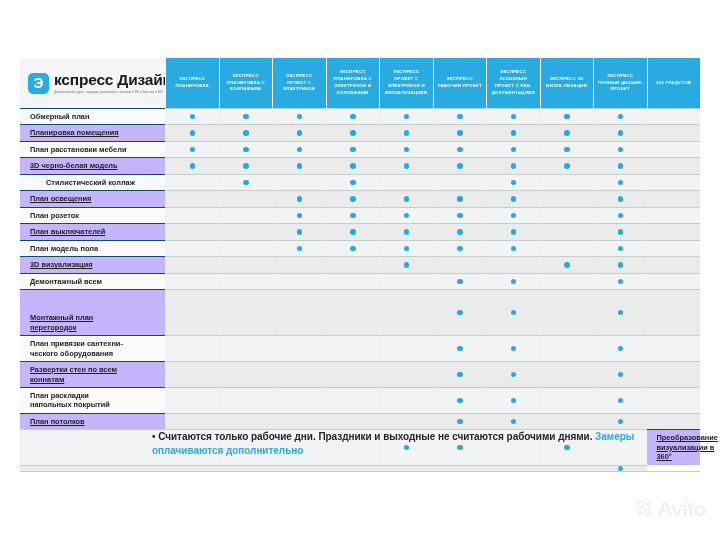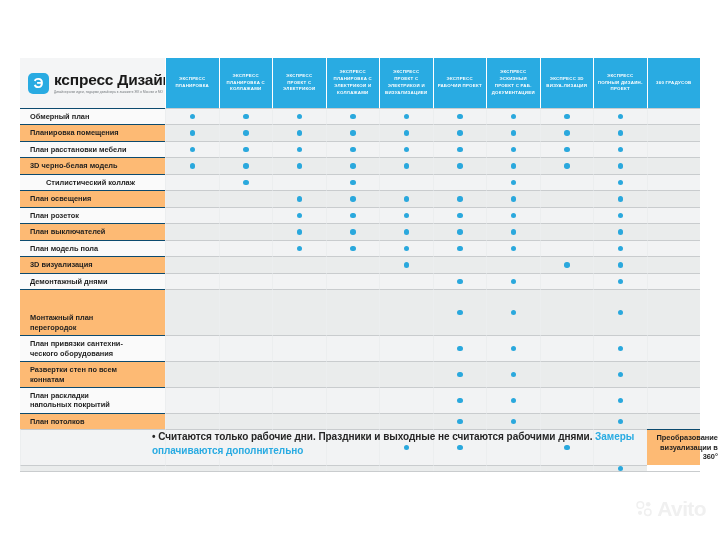--- a/index.html
+++ b/index.html
@@ -121,21 +121,21 @@
   }
   .r-cell {
     border-top: 1px solid #c9ccce;
     border-left: 1px solid #eceeef;
     display: flex;
     align-items: center;
     justify-content: center;
     background: #f2f3f4;
   }
   .r-cell.alt { background: #eaecec; }
-  .r-label.alt { background: #fdba74; }
+  .r-label.alt { background: #c4b5fd; text-decoration: underline; }
 
   .dot {
     width: 5.5px;
     height: 5.5px;
     border-radius: 50%;
     background: #2aa8dd;
     display: block;
   }
   .dot.hidden { visibility: hidden; }
 
@@ -554,21 +554,21 @@
         <div class="r-cell alt">
           <span class="dot"></span>
         </div>
         <div class="r-cell alt">
           <span class="dot"></span>
         </div>
         <div class="r-cell alt">
           <span class="dot hidden"></span>
         </div>
         <div class="r-label">
-          <span style="white-space: pre-line;">Демонтажный днями</span>
+          <span style="white-space: pre-line;">Демонтажный всем</span>
         </div>
         <div class="r-cell">
           <span class="dot hidden"></span>
         </div>
         <div class="r-cell">
           <span class="dot hidden"></span>
         </div>
         <div class="r-cell">
           <span class="dot hidden"></span>
         </div>
@@ -786,21 +786,21 @@
         <div class="r-cell">
           <span class="dot hidden"></span>
         </div>
         <div class="r-cell">
           <span class="dot"></span>
         </div>
         <div class="r-cell">
           <span class="dot hidden"></span>
         </div>
         <div class="r-label alt">
-          <span style="white-space: pre-line; text-align: right;">Преобразование
+          <span style="white-space: pre-line;">Преобразование
 визуализации в 360°</span>
         </div>
         <div class="r-cell alt">
           <span class="dot hidden"></span>
         </div>
         <div class="r-cell alt">
           <span class="dot hidden"></span>
         </div>
         <div class="r-cell alt">
           <span class="dot hidden"></span>

